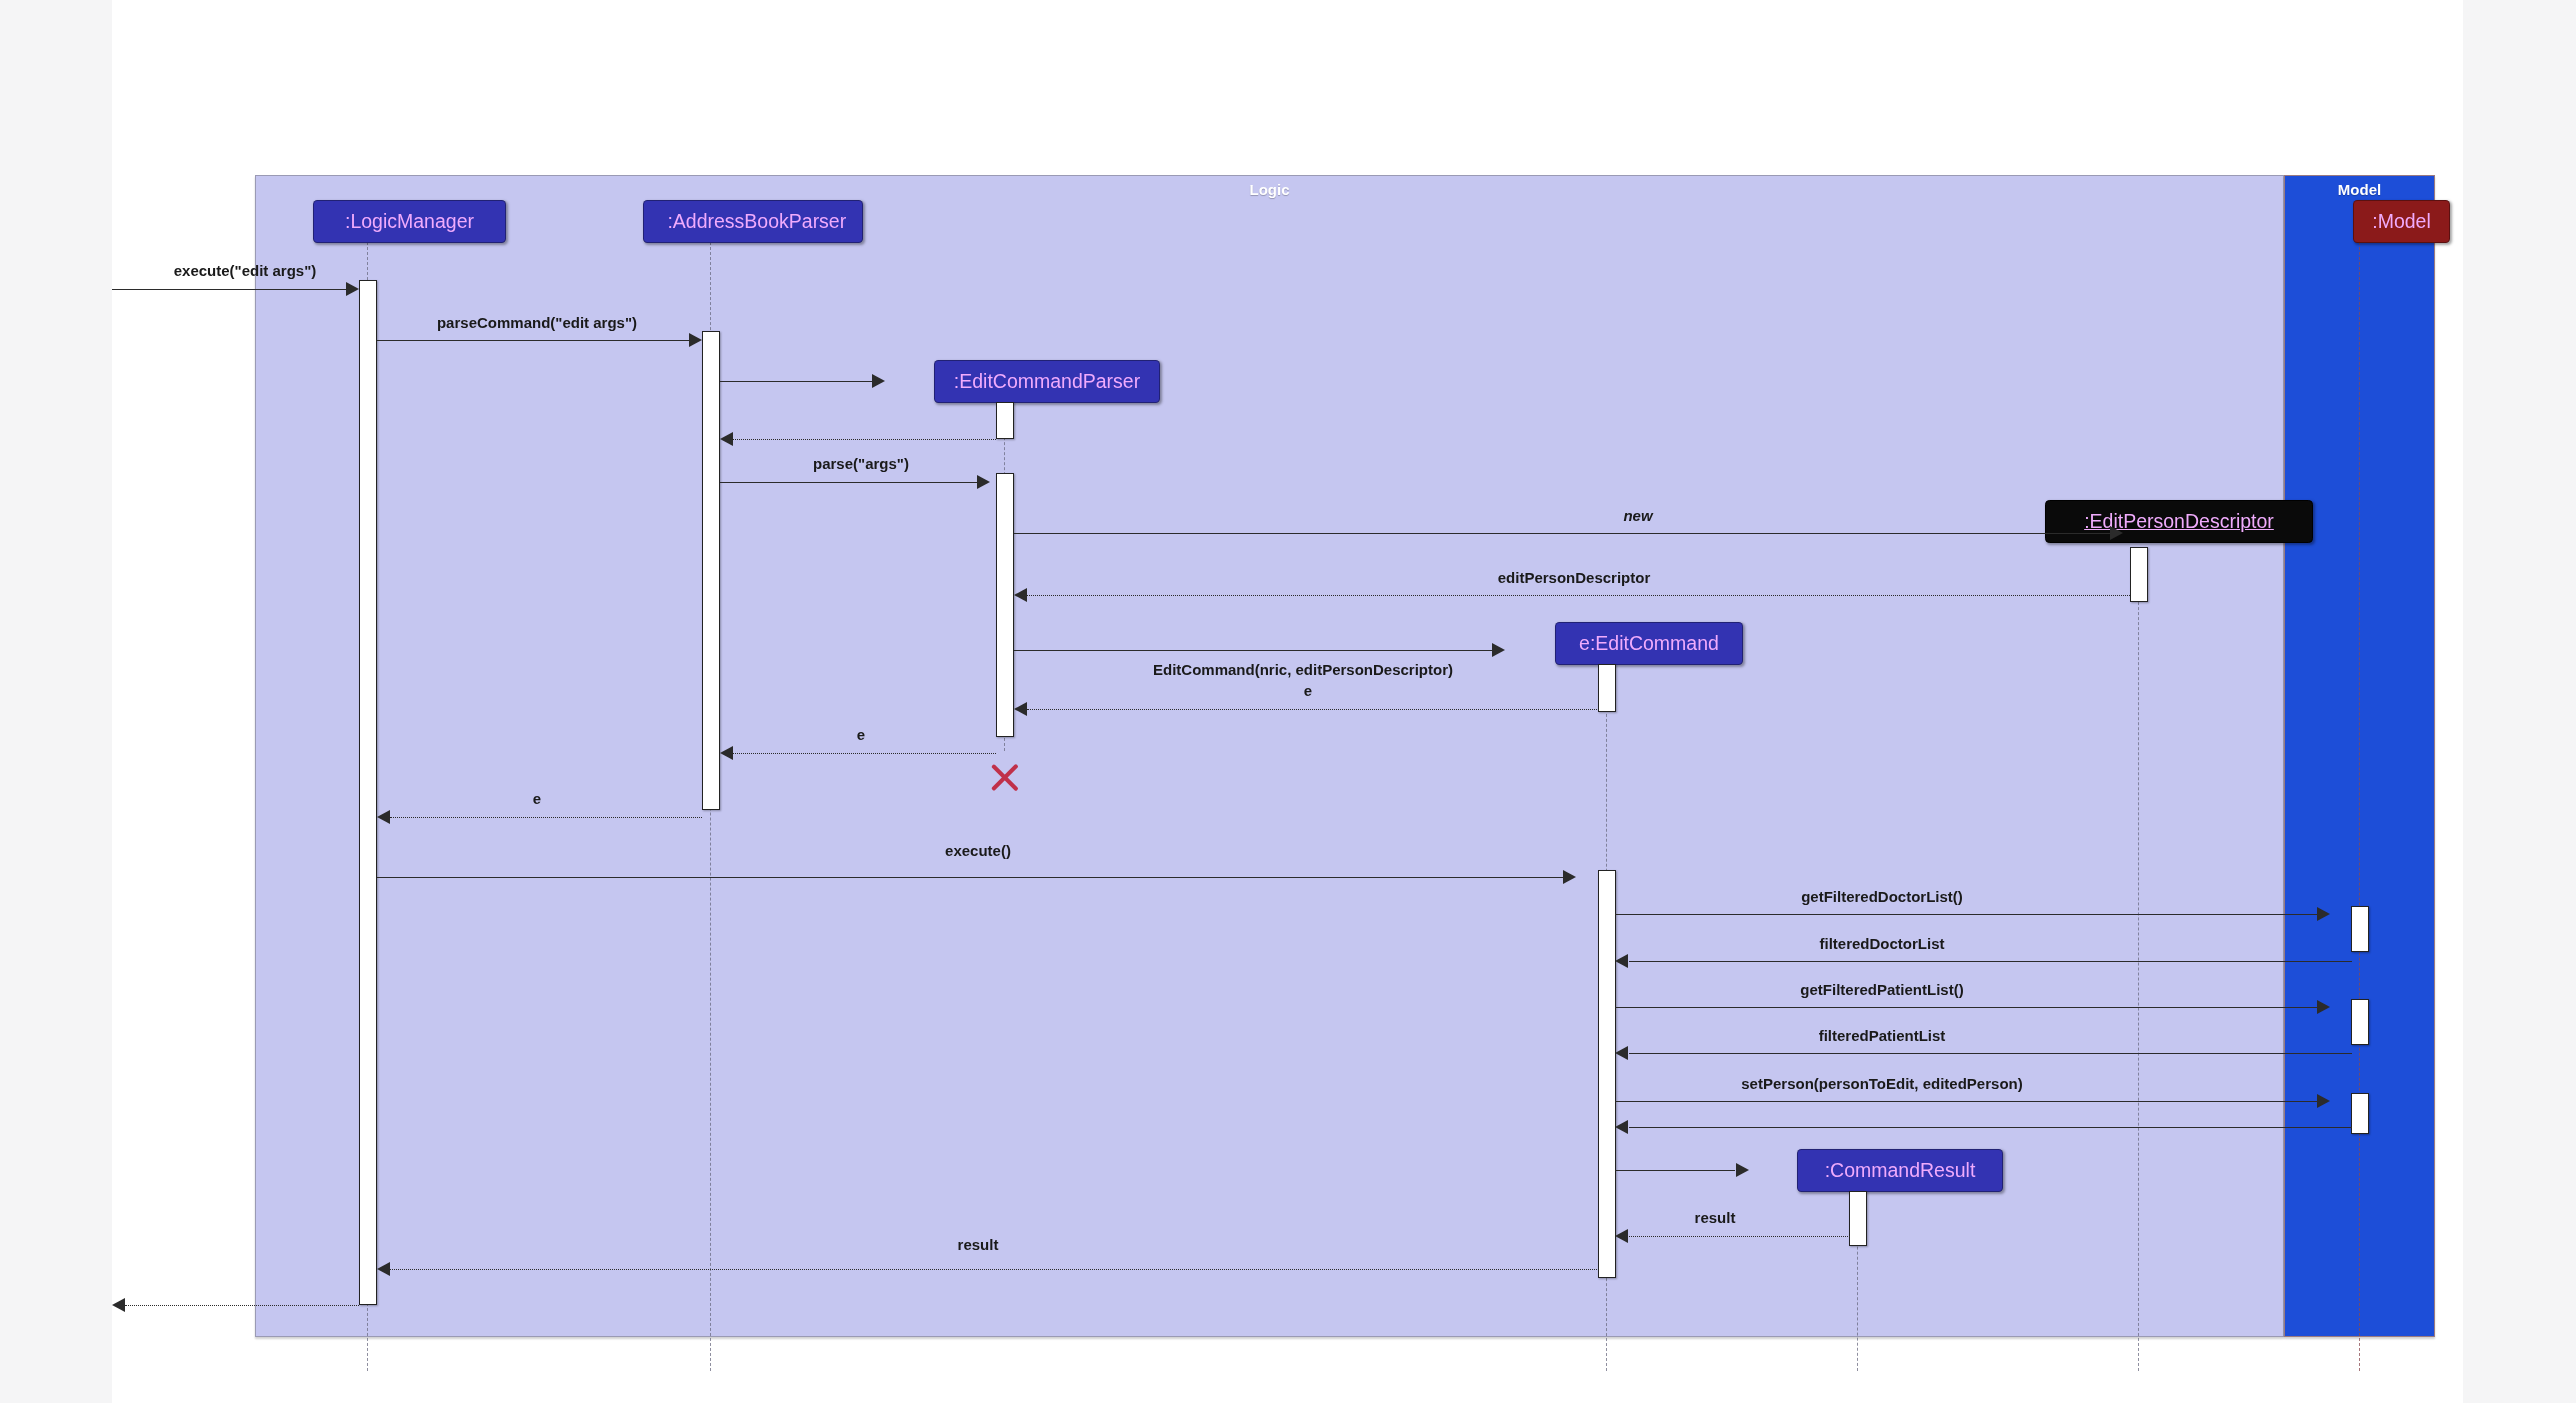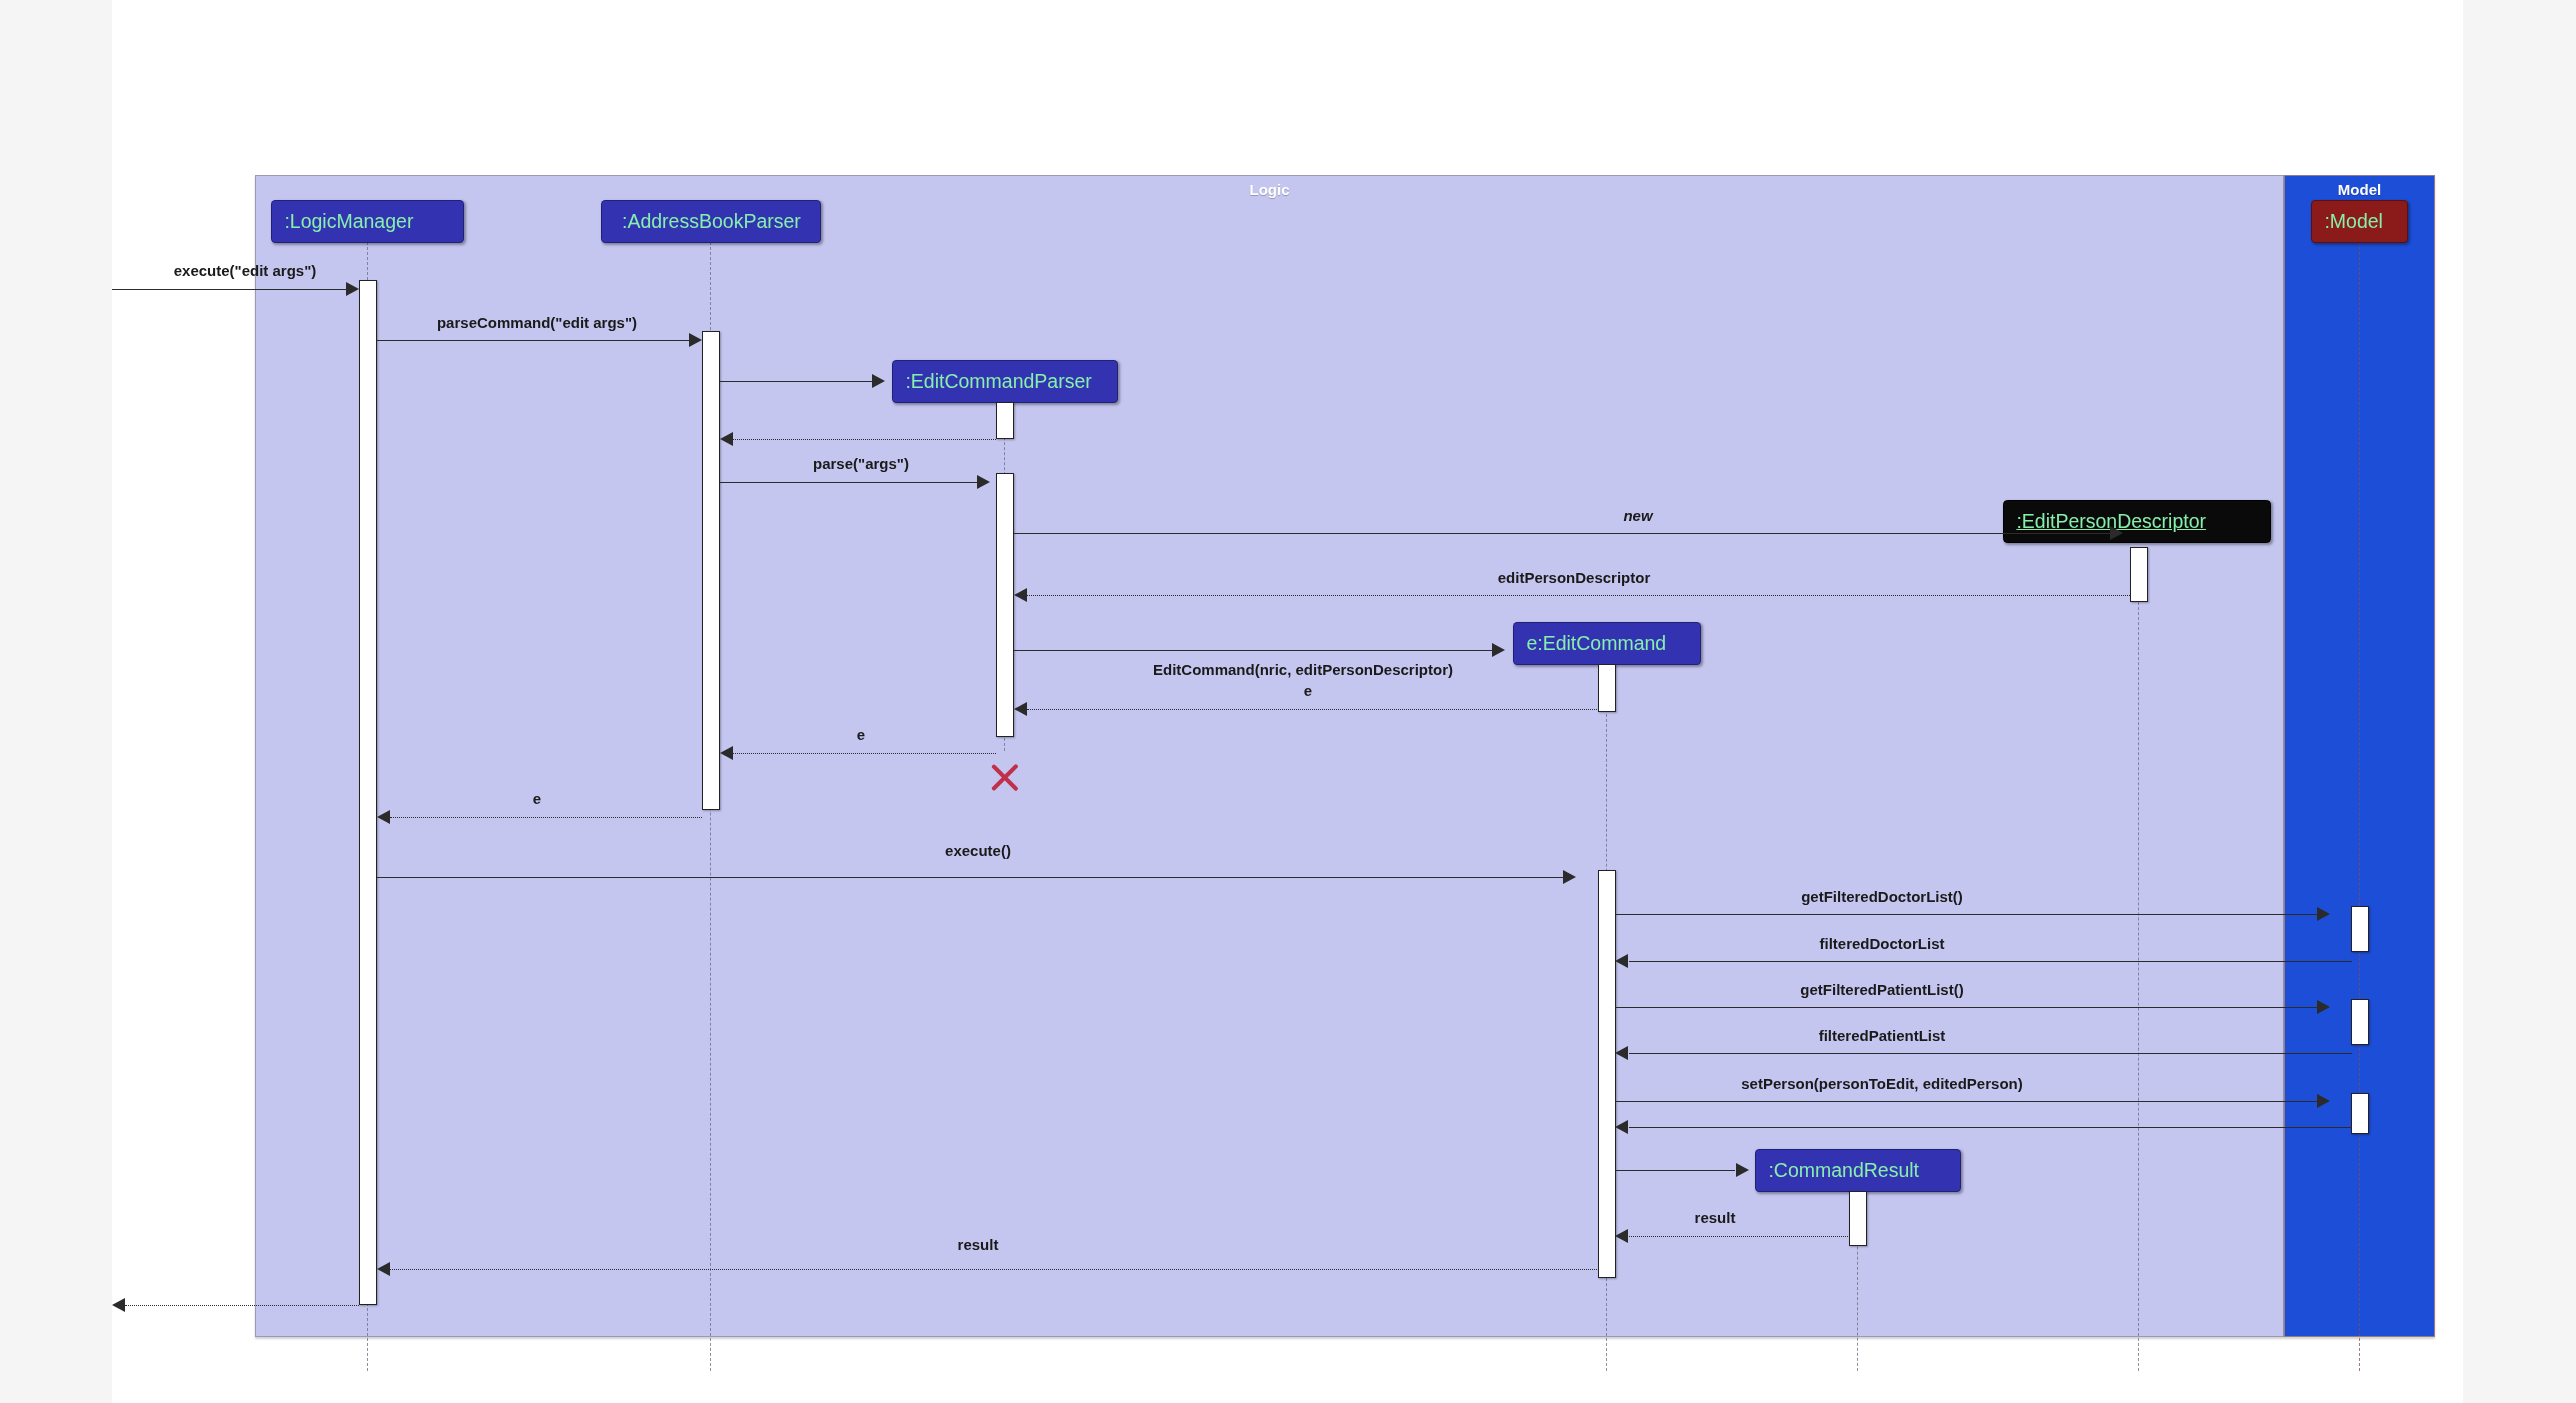--- a/index.html
+++ b/index.html
@@ -34,25 +34,26 @@
     position:absolute;top:5.3px;left:0;width:100%;text-align:center;
     font-size:15px;font-weight:bold;color:#ffffff;
     text-shadow:0 0.9px 0.9px rgba(0,0,0,.25);
   }
   .lifeline{
     position:absolute;width:0;border-left:1.8px dashed #6a6a80;opacity:.75;
   }
   .lifeline.red{border-left-color:#8a4a50;}
   .pbox{
     position:absolute;box-sizing:border-box;
-    border-radius:4.4px;color:#86efac;font-size:19.5px;font-weight:400;
-    display:flex;align-items:center;
+    border-radius:4.4px;color:#f0abfc;font-size:19.5px;font-weight:400;
+    display:flex;align-items:center;justify-content:center;
     white-space:nowrap;padding:0 12.4px;
     box-shadow:1.8px 1.8px 2.7px rgba(0,0,0,.35);
     border:0.9px solid rgba(0,0,0,.35);
+    margin-left:42px;
   }
   .pbox.blue{background:#3333b2;}
   .pbox.dark{background:#8b1a1a;}
   .pbox.black{background:#0a0a0a;border-color:#000;}
   .act{
     position:absolute;background:#ffffff;border:1.8px solid #222;
     box-sizing:border-box;box-shadow:0.9px 0.9px 1.8px rgba(0,0,0,.3);
   }
   .msg{position:absolute;height:0;border-top:1.8px solid #2b2b2b;}
   .msg.dotted{border-top:1.8px dotted #2b2b2b;}

